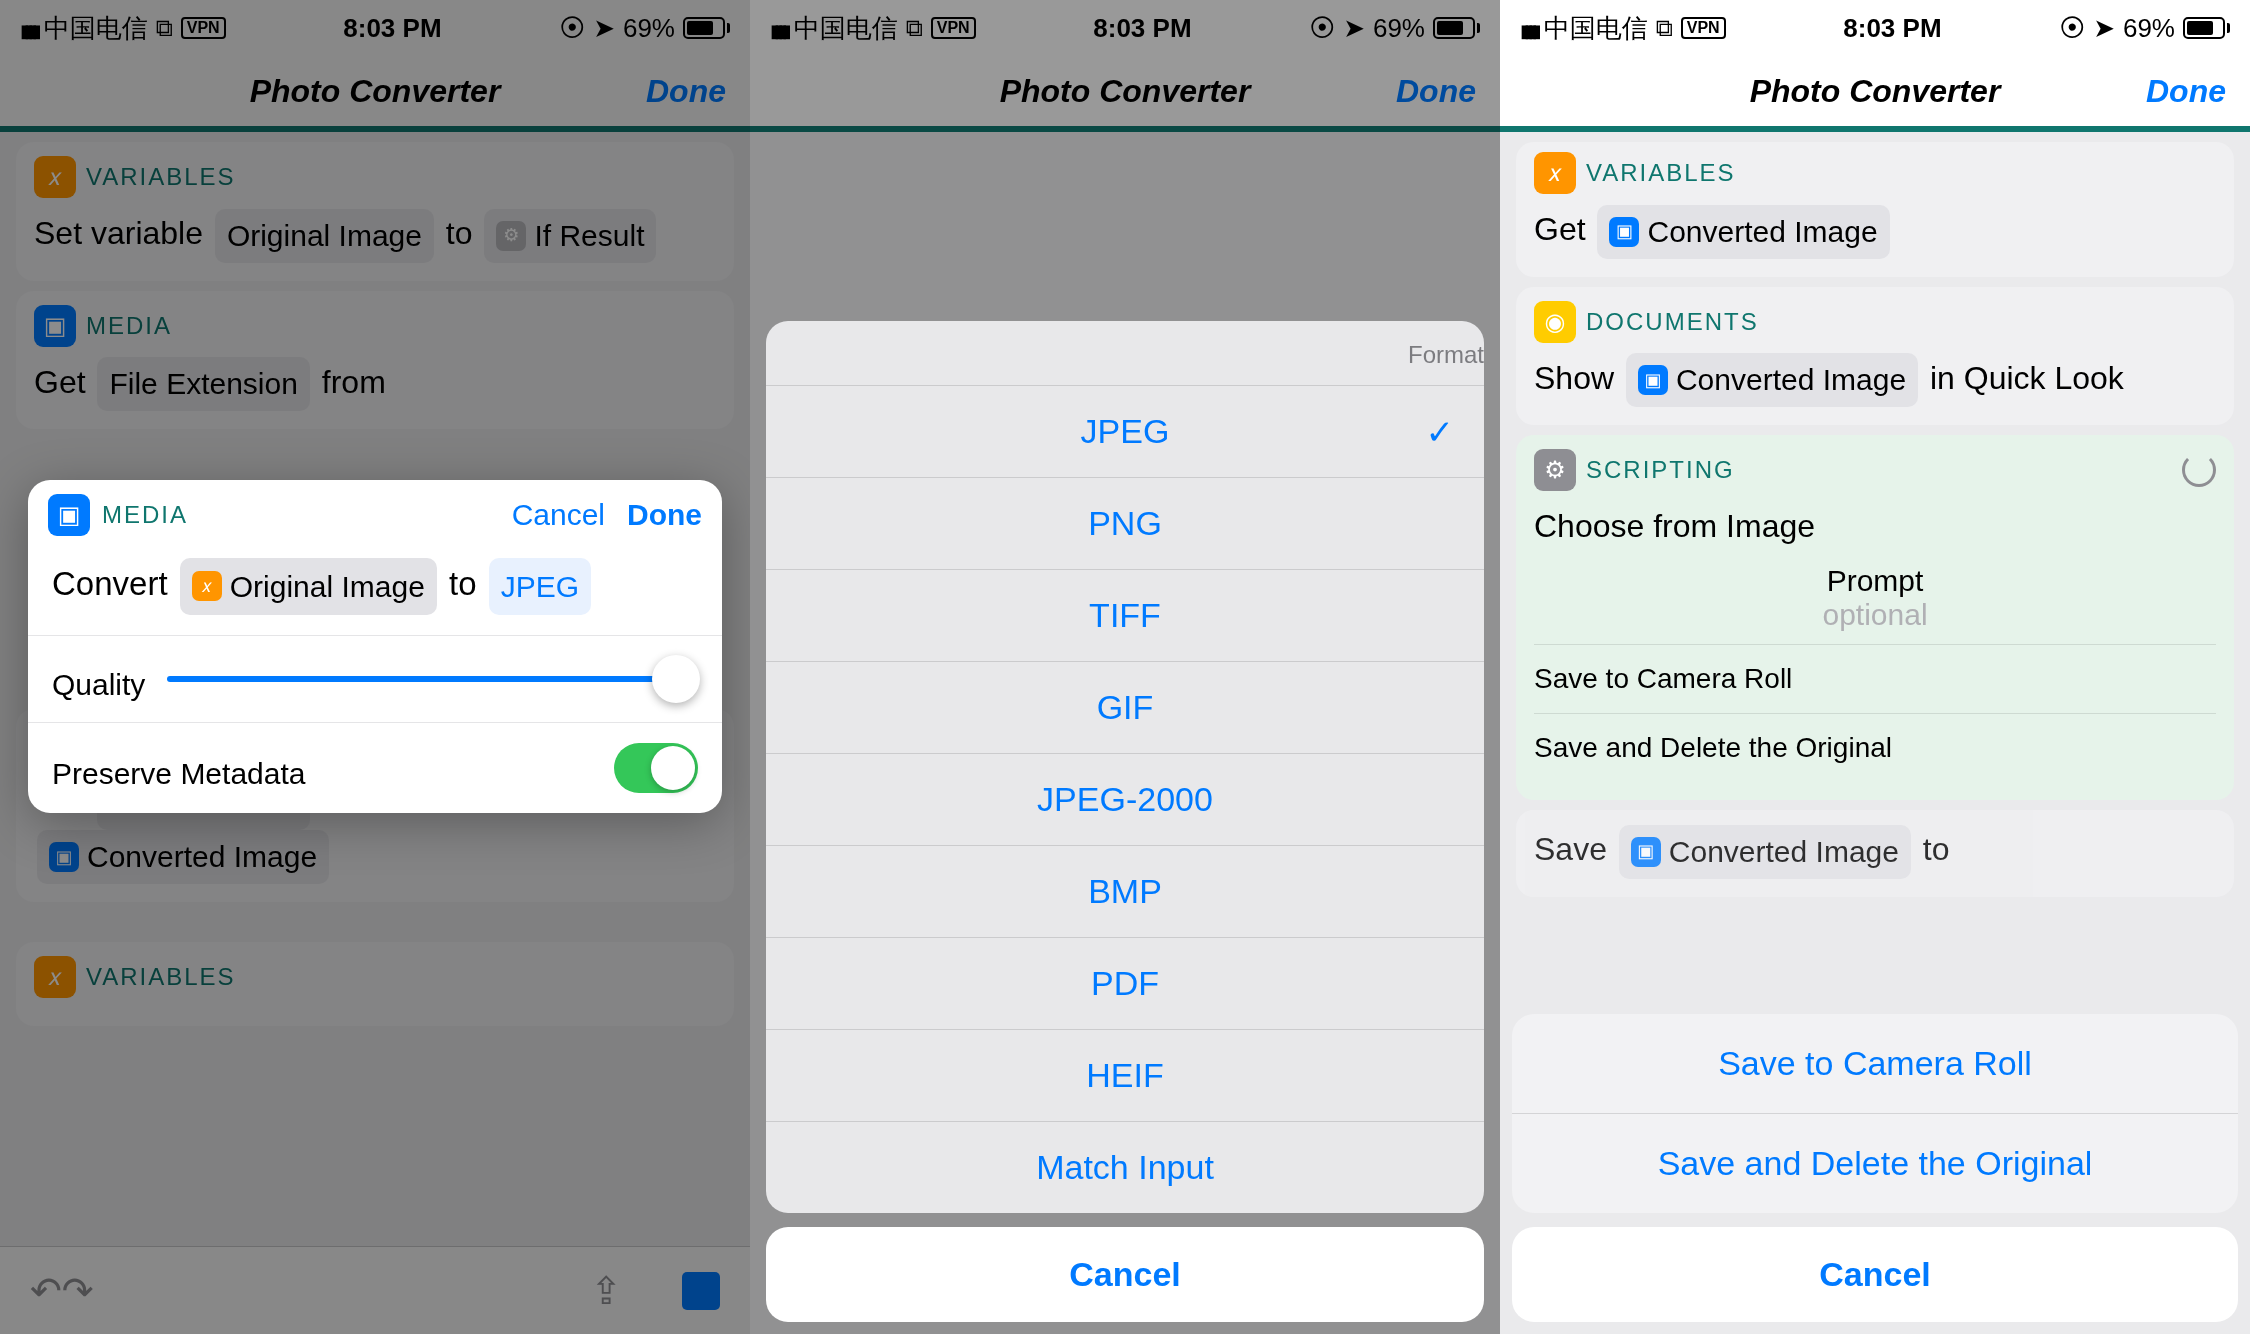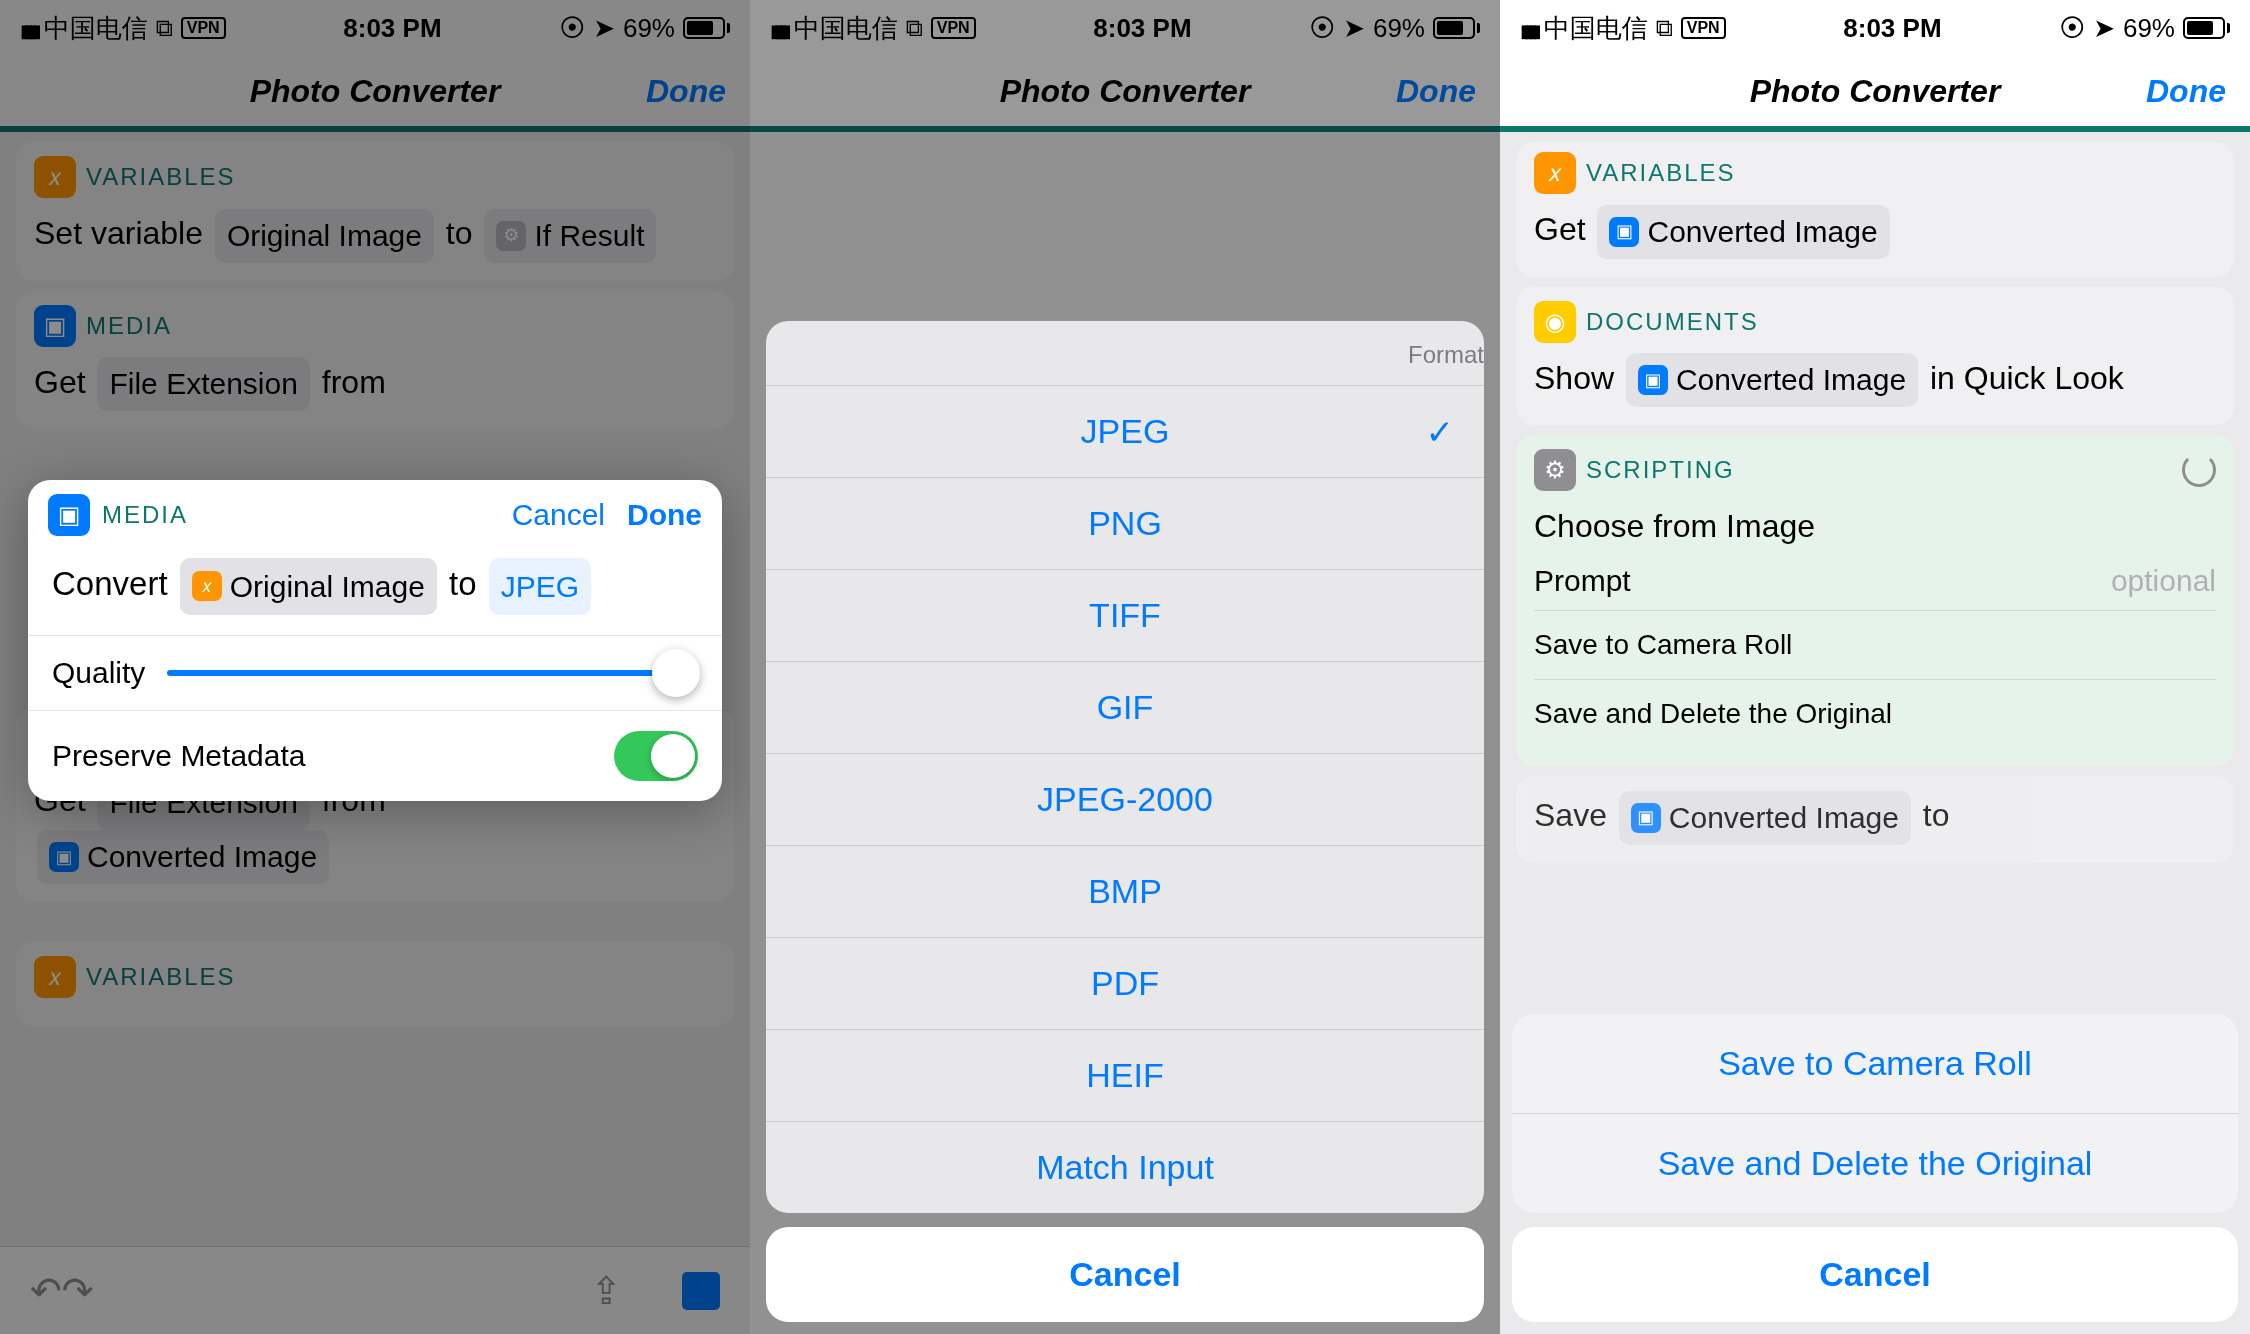--- a/index.html
+++ b/index.html
@@ -36,21 +36,21 @@
 .chip-gear .chip-icon { background: #b8b8bc; }
 .chip-link { background: #e8f1fe; color: #007aff; }
 
 
 .popup { position: absolute; left: 28px; right: 28px; top: 480px; background: #fff; border-radius: 22px; box-shadow: 0 10px 50px rgba(0,0,0,0.3); z-index: 20; padding: 0; overflow: hidden; }
 .popup-head { display: flex; align-items: center; padding: 14px 20px; }
 .popup-head .card-label { flex: 1; }
 .popup-head .lnk { color: #007aff; font-size: 30px; margin-left: 22px; }
 .popup-body { padding: 6px 24px 20px; font-size: 33px; line-height: 1.7; }
 .popup-row { display: flex; align-items: center; padding: 20px 24px; border-top: 1px solid #e5e5e7; font-size: 30px; }
-.popup-row .rlabel { flex-shrink: 0; margin-right: 22px; }
+.popup-row .rlabel { flex-shrink: 0; margin-right: 22px; margin-top: 12px; }
 .slider-track { flex: 1; height: 6px; background: #007aff; border-radius: 3px; position: relative; }
 .slider-thumb { position: absolute; right: -2px; top: 50%; transform: translate(0,-50%); width: 48px; height: 48px; border-radius: 50%; background: #fff; box-shadow: 0 3px 10px rgba(0,0,0,0.3); }
 .switch { width: 84px; height: 50px; background: #34c759; border-radius: 25px; position: relative; margin-left: auto; }
 .switch::after { content: ""; position: absolute; right: 3px; top: 3px; width: 44px; height: 44px; border-radius: 50%; background: #fff; box-shadow: 0 2px 6px rgba(0,0,0,0.25); }
 
 
 .toolbar { position: absolute; bottom: 0; left: 0; right: 0; height: 88px; background: #f7f7f7; border-top: 1px solid #c6c6c8; display: flex; align-items: center; justify-content: space-around; padding: 0 30px; }
 .toolbar .tb-icon { font-size: 38px; color: #8e8e93; }
 .tb-stop { width: 38px; height: 38px; background: #007aff; border-radius: 5px; }
 
@@ -58,21 +58,21 @@
 .sheet-backdrop { position: absolute; inset: 0; background: rgba(0,0,0,0.38); }
 .sheet { position: absolute; left: 16px; right: 16px; bottom: 12px; }
 .sheet-list { background: #e8e8ea; border-radius: 22px; overflow: hidden; margin-bottom: 14px; }
 .sheet-title { text-align: right; color: #7c7c80; font-size: 24px; padding: 20px 0 16px; }
 .sheet-item { text-align: center; color: #007aff; font-size: 34px; padding: 26px 0; border-top: 1px solid rgba(0,0,0,0.12); position: relative; }
 .sheet-item.sel::after { content: "✓"; position: absolute; right: 30px; color: #007aff; font-size: 34px; font-weight: 400; }
 .sheet-cancel { background: #fff; border-radius: 22px; text-align: center; color: #007aff; font-size: 34px; font-weight: 600; padding: 28px 0; }
 
 
 .card-green { background: #e6f3ea; }
-.prompt-row { display: flex; align-items: center; padding: 12px 0; justify-content: space-between; }
+.prompt-row { display: flex; align-items: center; padding: 12px 0; justify-content: space-between; flex-direction: column; }
 .prompt-row .opt { color: #b0b0b4; font-size: 30px; }
 .menu-item { padding: 18px 0; border-top: 1px solid rgba(0,0,0,0.1); font-size: 28px; }
 .spinner { position: absolute; right: 18px; top: 18px; width: 34px; height: 34px; border: 3px solid #8e8e93; border-top-color: transparent; border-radius: 50%; }
 
 
 .p3-sheet { position: absolute; left: 12px; right: 12px; bottom: 12px; }
 .p3-list { background: #f2f2f4; border-radius: 22px; overflow: hidden; margin-bottom: 14px; }
 .p3-item { text-align: center; color: #007aff; font-size: 34px; padding: 30px 0; }
 .p3-item + .p3-item { border-top: 1px solid rgba(0,0,0,0.12); }
 .p3-cancel { background: #fff; border-radius: 22px; text-align: center; color: #007aff; font-size: 34px; font-weight: 600; padding: 28px 0; }

